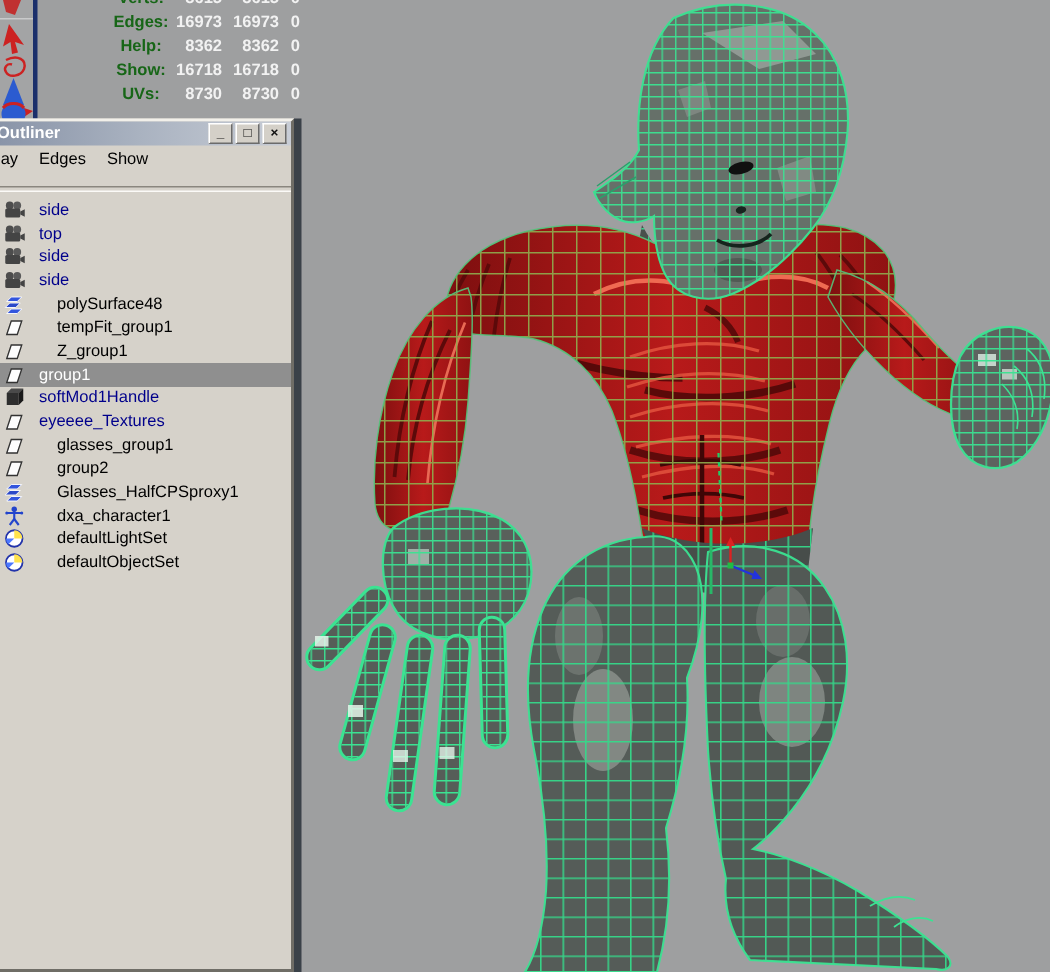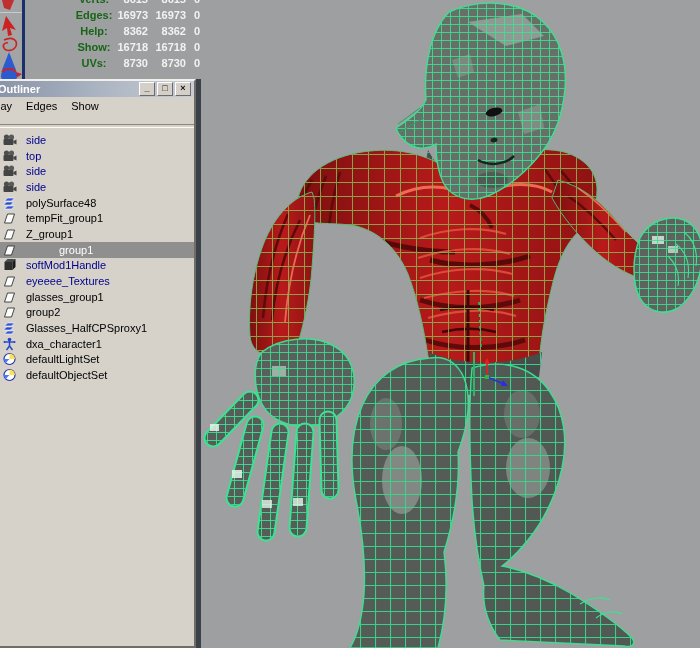--- a/index.html
+++ b/index.html
@@ -34,22 +34,22 @@
            text-align:center;color:#111;cursor:default;box-sizing:border-box;}
   .menubar{height:17px;display:flex;align-items:center;padding-left:4px;font-size:11px;color:#000;}
   .menu-item{padding:1px 4px;margin-right:6px;}
   .list-divider{height:2px;margin-top:10px;border-top:1px solid #8a867e;border-bottom:1px solid #fbfaf7;}
   .olist{margin-top:4px;}
   .orow{display:flex;align-items:center;height:15.7px;padding-left:34px;font-size:11px;}
   .orow.sel{background:#8f8f8f;}
   .oicon{width:15px;height:14px;margin-right:9px;display:inline-block;flex:0 0 auto;}
   .oicon svg{width:15px;height:14px;display:block;}
   .olabel.c-navy{color:#00008b;}
-  .olabel.c-black{color:#000;}
-  .olabel.c-white{color:#fff;margin-left:33px;}
+  .olabel.c-black{color:#000;margin-left:12px;}
+  .olabel.c-white{color:#fff;}
 </style>
 </head>
 <body>
 
 <div class="screen">
 
   <svg class="viewport-svg" viewBox="0 0 700 648" xmlns="http://www.w3.org/2000/svg">
     <defs>
       <linearGradient id="redGrad" x1="0" y1="0" x2="1" y2="0">
         <stop offset="0" stop-color="#7d0f0f"></stop>

